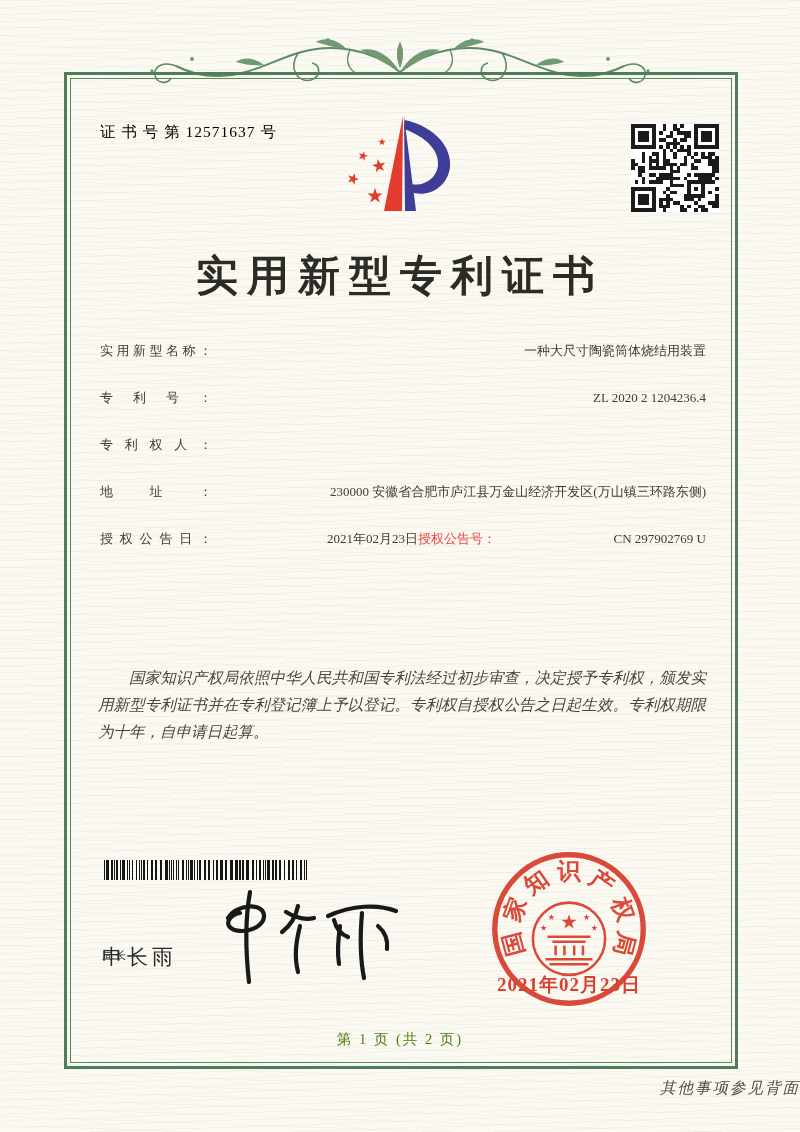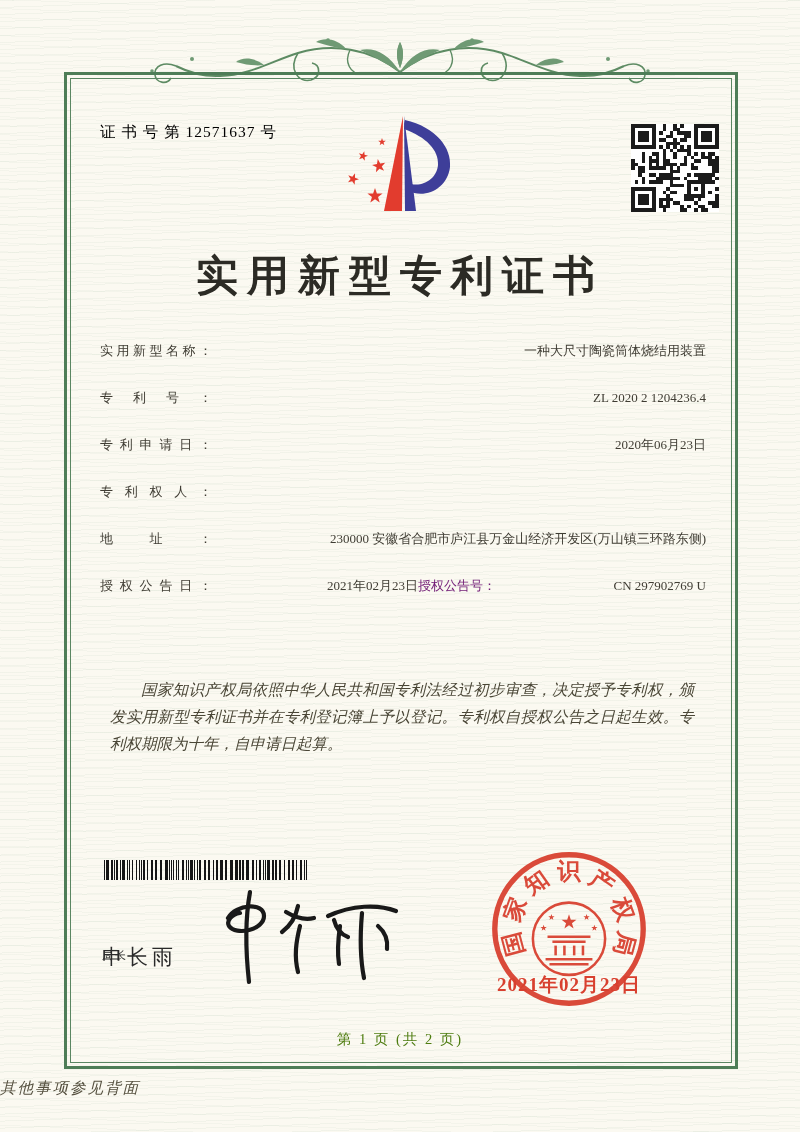--- a/index.html
+++ b/index.html
@@ -25,39 +25,39 @@
   .cert-no{position:absolute;left:100px;top:122px;font-size:15.5px;letter-spacing:1px;color:#000000;}
   .logo{position:absolute;left:338px;top:110px;width:132px;height:112px;}
   .qr{position:absolute;left:631px;top:124px;width:88px;height:88px;}
   .title{
     position:absolute;left:0;right:0;top:236px;margin:12px;text-align:center;
     font-size:42px;font-weight:bold;letter-spacing:9px;color:#2c2b25;
   }
   .fields{position:absolute;left:100px;top:338px;width:606px;font-size:13px;}
   .row{display:flex;line-height:25px;margin-bottom:22px;}
   .lbl{flex:0 0 112px;text-align:justify;text-align-last:justify;color:#3f3c33;}
-  .lbl2{flex:0 0 auto;color:#701a75;}
+  .lbl2{flex:0 0 auto;color:#ef4444;}
   .val{flex:1;padding-left:8px;text-align:right;}
   .val-fixed{flex:0 0 198px;padding-left:8px;}
   .paras{
     position:absolute;left:98px;top:664px;width:608px;
     font-size:15.5px;line-height:27px;font-style:italic;color:#4a4636;text-align:justify;
   }
-  .paras p{margin:12px;text-indent:2em;}
+  .paras p{margin:0;text-indent:2em;}
   .barcode{position:absolute;left:104px;top:860px;width:205px;height:20px;}
   .director-title{position:absolute;left:102px;top:948px;font-family:"Liberation Sans","DejaVu Sans",sans-serif;font-size:11px;letter-spacing:2px;color:#2a2a2a;}
   .director-name{position:absolute;left:102px;top:943px;font-family:"Liberation Sans","DejaVu Sans",sans-serif;font-size:21px;letter-spacing:4px;color:#2a2a2a;}
   .signature{position:absolute;left:212px;top:880px;width:200px;height:110px;}
   .seal{position:absolute;left:486px;top:846px;width:166px;height:166px;opacity:0.94;}
   .seal-date{
     position:absolute;left:478px;top:972px;width:182px;text-align:center;
     font-size:19px;font-weight:bold;color:#d8402f;letter-spacing:1px;
   }
   .page-num{position:absolute;left:0;right:0;top:1030px;text-align:center;font-size:14.5px;color:#4d7c0f;letter-spacing:2px;}
-  .back-note{position:absolute;left:0;right:0;top:1078px;text-align:left;font-size:15.5px;font-style:italic;color:#55503f;letter-spacing:2px;}
+  .back-note{position:absolute;left:0;right:0;top:1078px;text-align:right;font-size:15.5px;font-style:italic;color:#55503f;letter-spacing:2px;}
 </style>
 </head>
 <body>
 
 <div class="texture"></div>
 
 <svg class="flourish" viewBox="0 0 624 58" aria-hidden="true">
   <g id="halfL">
     <g stroke="#5d8b63" fill="none" stroke-width="2">
       <path d="M312,42 C282,18 244,13 210,23 C184,31 162,45 132,46 C112,47 98,41 88,36"></path>
@@ -406,24 +406,20 @@
 <div class="fields">
   <div class="row">
     <span class="lbl">实用新型名称：</span>
     <span class="val">一种大尺寸陶瓷筒体烧结用装置</span>
   </div>
   <div class="row">
     <span class="lbl">专利号：</span>
     <span class="val">ZL 2020 2 1204236.4</span>
   </div>
   <div class="row">
-    <span class="lbl">专利申请日：</span>
-    <span class="val">2020年06月23日</span>
-  </div>
-  <div class="row">
     <span class="lbl">专利权人：</span>
   </div>
   <div class="row">
     <span class="lbl">地址：</span>
     <span class="val">230000 安徽省合肥市庐江县万金山经济开发区(万山镇三环路东侧)</span>
   </div>
   <div class="row">
     <span class="lbl">授权公告日：</span>
     <span class="val val-fixed">2021年02月23日</span>
     <span class="lbl2">授权公告号：</span>

